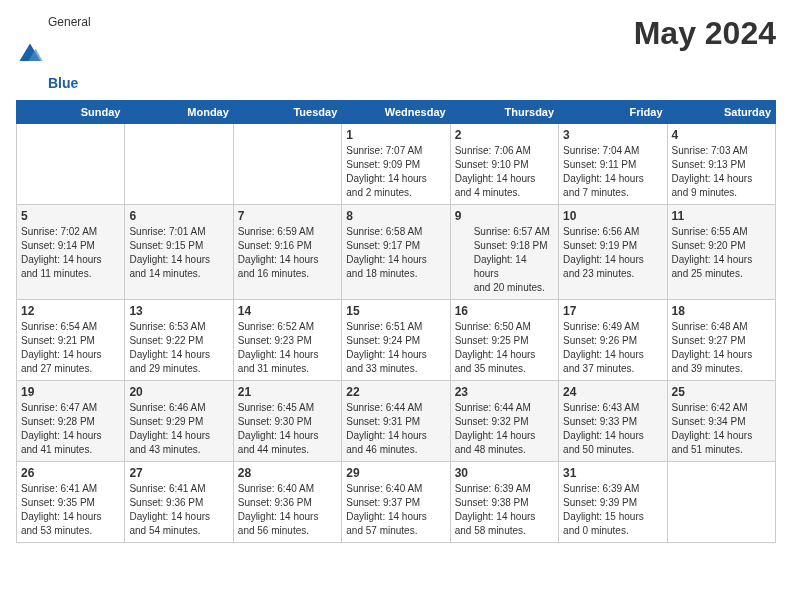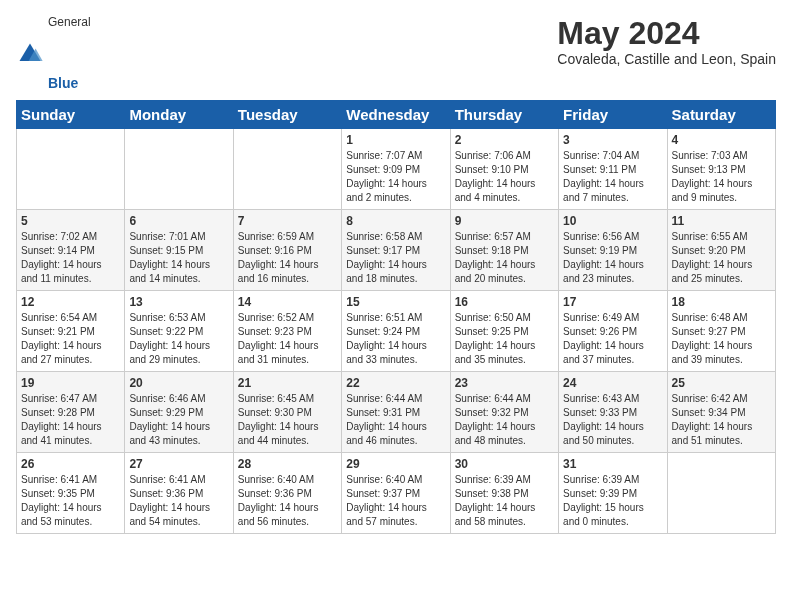--- a/index.html
+++ b/index.html
@@ -56,22 +56,22 @@
     }
     .calendar {
       width: 100%;
       border-collapse: collapse;
       font-size: 10px;
     }
     .calendar th {
       background: #1a5fa8;
       color: #fff;
       padding: 5px 4px;
-      text-align: left;
-      font-size: 15px;
+      text-align: right;
+      font-size: 11px;
       font-weight: bold;
       border: 1px solid #1a5fa8;
     }
     .calendar td {
       border: 1px solid #ccc;
       vertical-align: top;
       padding: 4px 4px;
       width: 107px;
       min-height: 80px;
       background: #fff;
@@ -103,21 +103,20 @@
       <polygon points="20,5 35,30 5,30" fill="#1a5fa8"></polygon>
       <polygon points="28,12 38,30 18,30" fill="#4a90c8" opacity="0.7"></polygon>
     </svg>
     <div class="logo-text">
       <span class="logo-general">General</span>
       <span class="logo-blue">Blue</span>
     </div>
   </div>
   <div class="title-area">
     <div class="month-title">May 2024</div>
-    <div class="location">Covaleda, Castille and Leon, Spain</div>
   </div>
 </div>
 
 <table class="calendar">
   <thead>
     <tr>
     <th>Sunday</th>
         <th>Monday</th>
         <th>Tuesday</th>
         <th>Wednesday</th>
@@ -184,21 +183,21 @@
         </td>
         <td>
           <div class="day-num">8</div>
           <div class="day-info" style="white-space: pre-line;">Sunrise: 6:58 AM
 Sunset: 9:17 PM
 Daylight: 14 hours
 and 18 minutes.</div>
         </td>
         <td>
           <div class="day-num">9</div>
-          <div class="day-info" style="white-space: pre-line;">Sunrise: 6:57 AM
+          <div class="day-info" style="white-space: pre-line; margin-left: 19px;">Sunrise: 6:57 AM
 Sunset: 9:18 PM
 Daylight: 14 hours
 and 20 minutes.</div>
         </td>
         <td>
           <div class="day-num">10</div>
           <div class="day-info" style="white-space: pre-line;">Sunrise: 6:56 AM
 Sunset: 9:19 PM
 Daylight: 14 hours
 and 23 minutes.</div>

